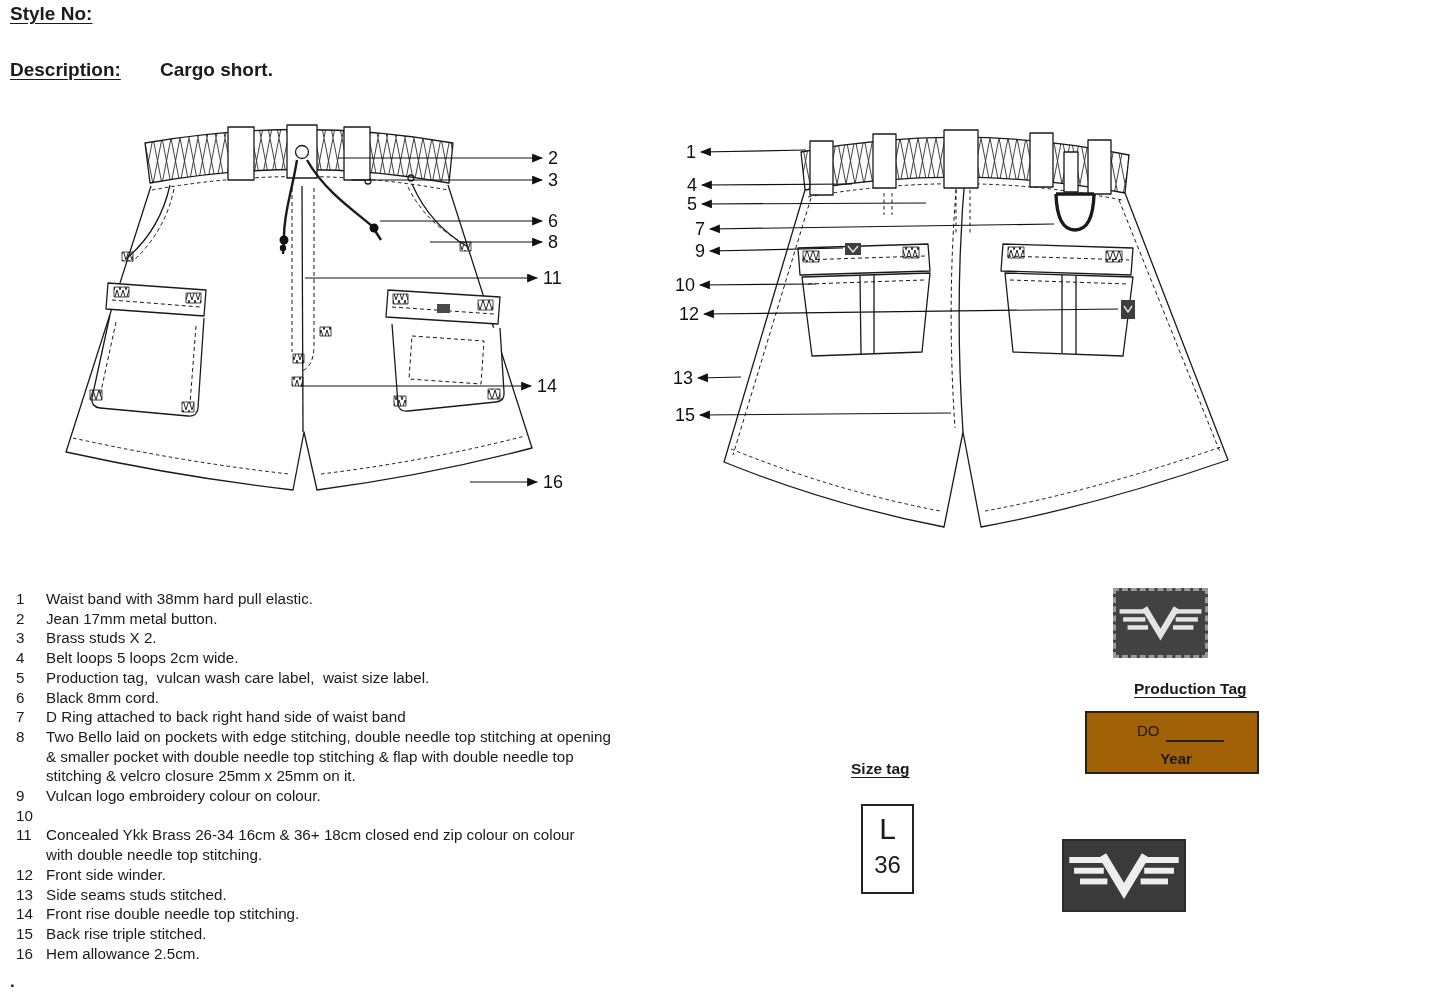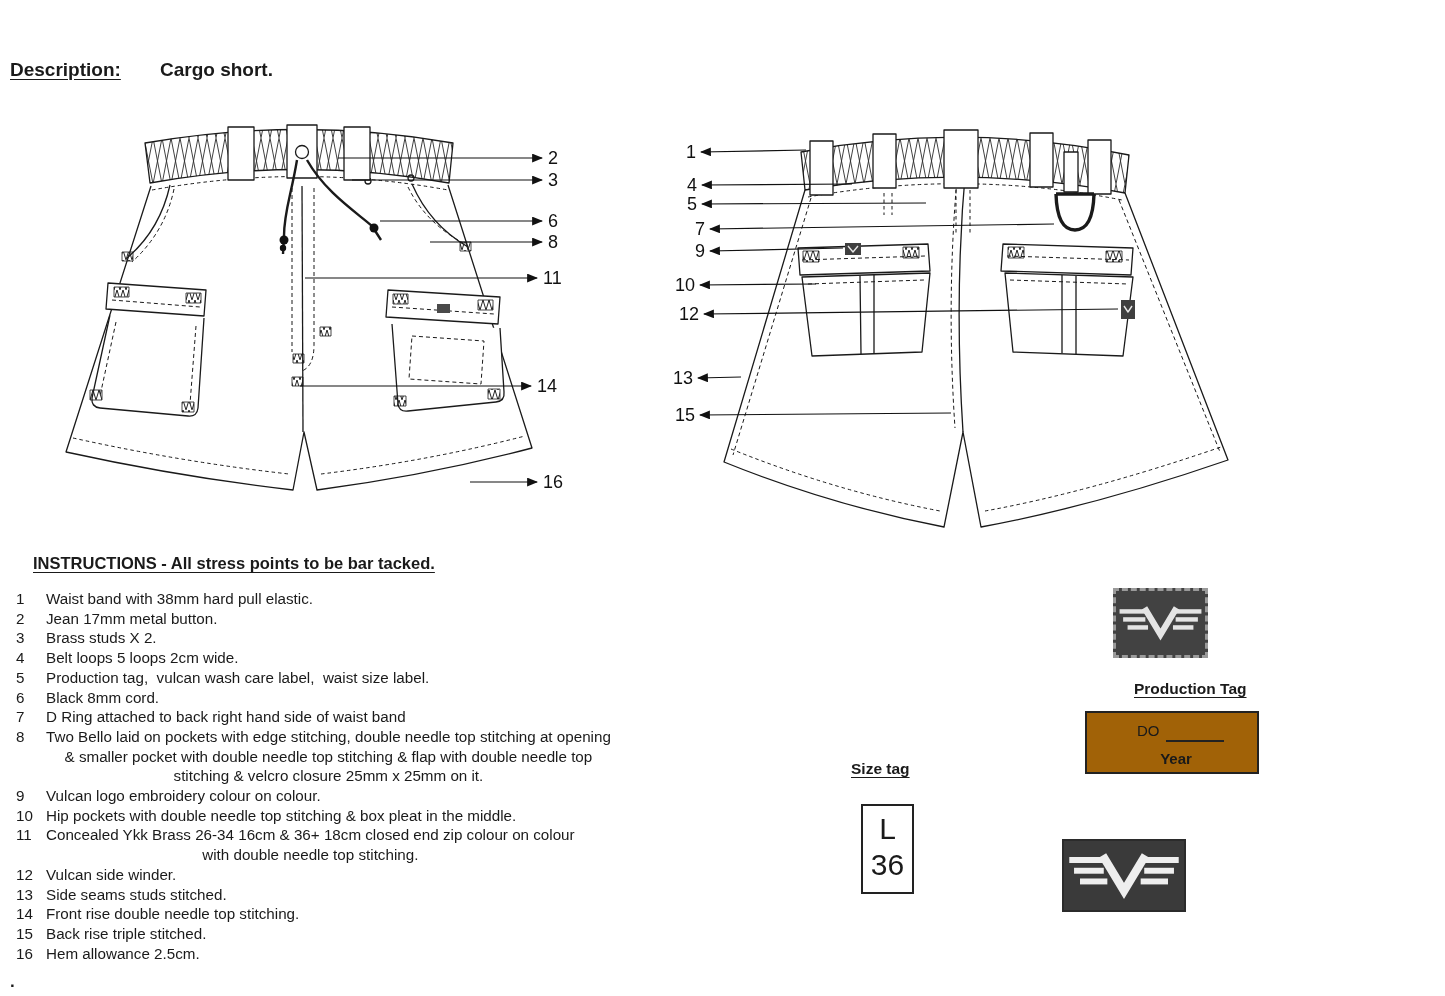--- a/index.html
+++ b/index.html
@@ -15,43 +15,46 @@
   .hlabel { text-decoration:underline; text-underline-offset:3px; }
   .hvalue { position:absolute; left:150px; top:0; }
   
   .drawing { position:absolute; left:0; top:0; }
   
   .ins-title { position:absolute; left:33px; top:554px; font-size:16.5px; font-weight:bold;
                text-decoration:underline; text-underline-offset:3px; }
   .ins-list { position:absolute; left:16px; top:589px; width:745px; font-size:15.2px; line-height:19.7px; }
   .ins-row { display:flex; }
   .ins-num { flex:0 0 30px; }
-  .ins-text { white-space:pre-wrap;text-align:center; }
+  .ins-text { white-space:pre-wrap; }
   
   .patch { position:absolute; background:#3f3f3f; }
   .patch svg { width:100%; height:100%; display:block; }
   .patch-1 { left:1113px; top:588px; width:95px; height:70px; border:3px dashed #9a9a9a; background:#424242; }
   .patch-2 { left:1062px; top:839px; width:124px; height:73px; border:2px solid #2b2b2b; background:#3a3a3a; }
   .tag-label { position:absolute; font-size:15.5px; font-weight:bold; text-decoration:underline; text-underline-offset:3px; white-space:nowrap; }
   .prod-label { left:1134px; top:680px; }
   .size-label { left:851px; top:760px; }
   .prod-box { position:absolute; left:1085px; top:711px; width:174px; height:63px; border:2px solid #222; background:#a16207; }
   .prod-do { position:absolute; left:50px; top:9px; font-size:15px; }
   .prod-line { position:absolute; left:79px; top:27px; width:58px; border-bottom:2px solid #222; height:0; }
   .prod-year { position:absolute; left:8px; right:0; top:37px; text-align:center; font-size:15px; font-weight:bold; }
   .size-box { position:absolute; left:861px; top:804px; width:53px; height:90px; border:2px solid #222; background:#fff; text-align:center; }
   .size-letter { display:block; font-size:30px; line-height:36px; margin-top:5px; }
-  .size-number { display:block; font-size:30px; line-height:36px; }
+  .size-number { display:block; font-size:24px; line-height:36px; }
   .footer-mark { position:absolute; left:10px; top:972px; font-size:17px; font-weight:bold; }
 </style>
 </head>
 <body>
 
 <div class="page">
 
+  <div class="hrow r1">
+    <span class="hlabel">Style No:</span>
+  </div>
   <div class="hrow r3">
     <span class="hlabel">Description:</span>
     <span class="hvalue">Cargo short.</span>
   </div>
 
   <svg class="drawing" width="1445" height="570" viewBox="0 0 1445 570">
     <defs>
       <pattern id="wbhatch" width="9" height="46" patternUnits="userSpaceOnUse">
         <path d="M0,46 L9,0 M0,0 L9,46" stroke="#2a2a2a" stroke-width="0.9" fill="none"></path>
       </pattern>
@@ -226,21 +229,20 @@
       <text x="695" y="285" stroke="none" fill="#111" dominant-baseline="central">10</text>
       <line x1="704" y1="314" x2="1118" y2="309" marker-start="url(#arrL)"></line>
       <text x="699" y="314" stroke="none" fill="#111" dominant-baseline="central">12</text>
       <line x1="698" y1="378" x2="741" y2="377" marker-start="url(#arrL)"></line>
       <text x="693" y="378" stroke="none" fill="#111" dominant-baseline="central">13</text>
       <line x1="700" y1="415" x2="951" y2="413" marker-start="url(#arrL)"></line>
       <text x="695" y="415" stroke="none" fill="#111" dominant-baseline="central">15</text>
     </g>
   </svg>
 
-  <h2 class="ins-title">INSTRUCTIONS - All stress points to be bar tacked.</h2>
   <div class="ins-list">
     <div class="ins-row">
         <span class="ins-num">1</span>
         <span class="ins-text">Waist band with 38mm hard pull elastic.</span>
       </div>
     <div class="ins-row">
         <span class="ins-num">2</span>
         <span class="ins-text">Jean 17mm metal button.</span>
       </div>
     <div class="ins-row">
@@ -268,30 +270,29 @@
         <span class="ins-text">Two Bello laid on pockets with edge stitching, double needle top stitching at opening
 &amp; smaller pocket with double needle top stitching &amp; flap with double needle top
 stitching &amp; velcro closure 25mm x 25mm on it.</span>
       </div>
     <div class="ins-row">
         <span class="ins-num">9</span>
         <span class="ins-text">Vulcan logo embroidery colour on colour.</span>
       </div>
     <div class="ins-row">
         <span class="ins-num">10</span>
-        <span class="ins-text">Hip pockets with double needle top stitching &amp; box pleat in the middle.</span>
       </div>
     <div class="ins-row">
         <span class="ins-num">11</span>
         <span class="ins-text">Concealed Ykk Brass 26-34 16cm &amp; 36+ 18cm closed end zip colour on colour
 with double needle top stitching.</span>
       </div>
     <div class="ins-row">
         <span class="ins-num">12</span>
-        <span class="ins-text">Vulcan side winder.</span>
+        <span class="ins-text">Front side winder.</span>
       </div>
     <div class="ins-row">
         <span class="ins-num">13</span>
         <span class="ins-text">Side seams studs stitched.</span>
       </div>
     <div class="ins-row">
         <span class="ins-num">14</span>
         <span class="ins-text">Front rise double needle top stitching.</span>
       </div>
     <div class="ins-row">

